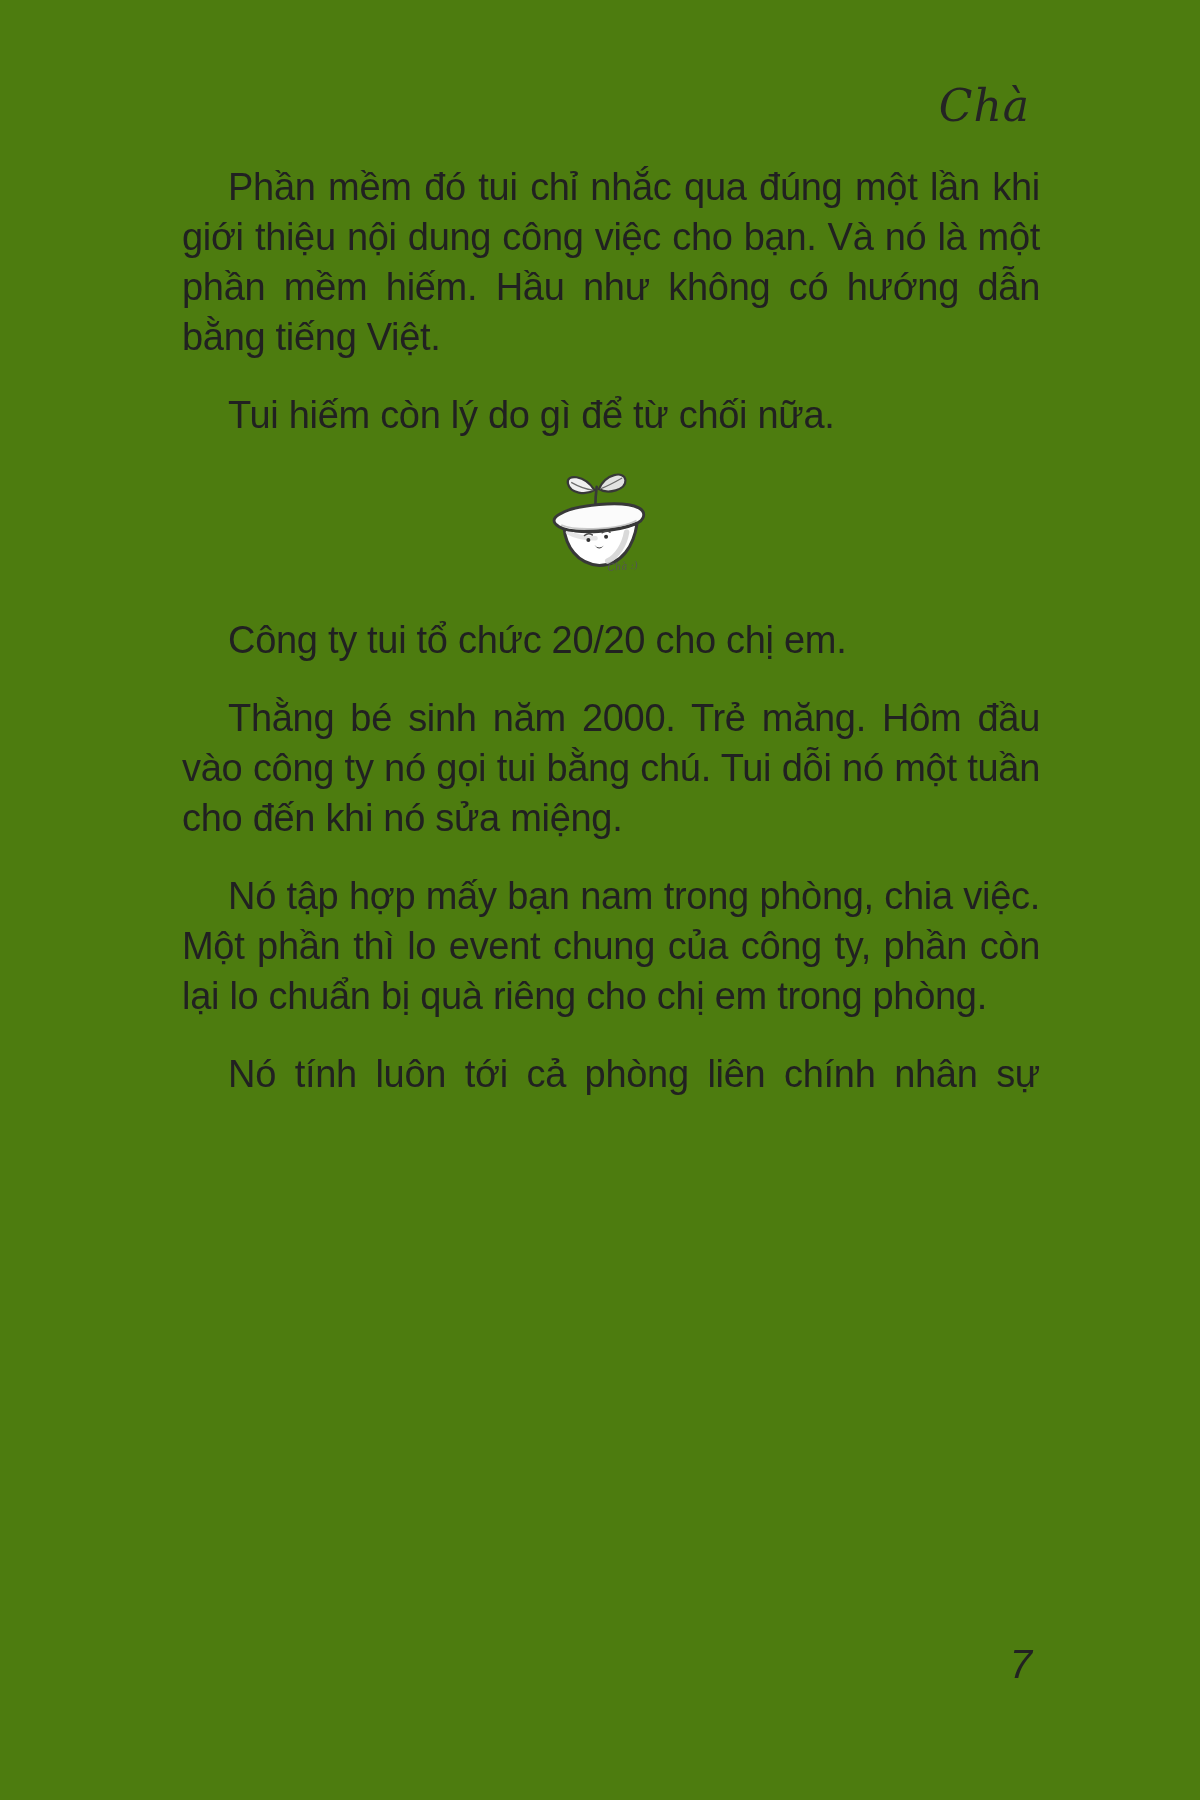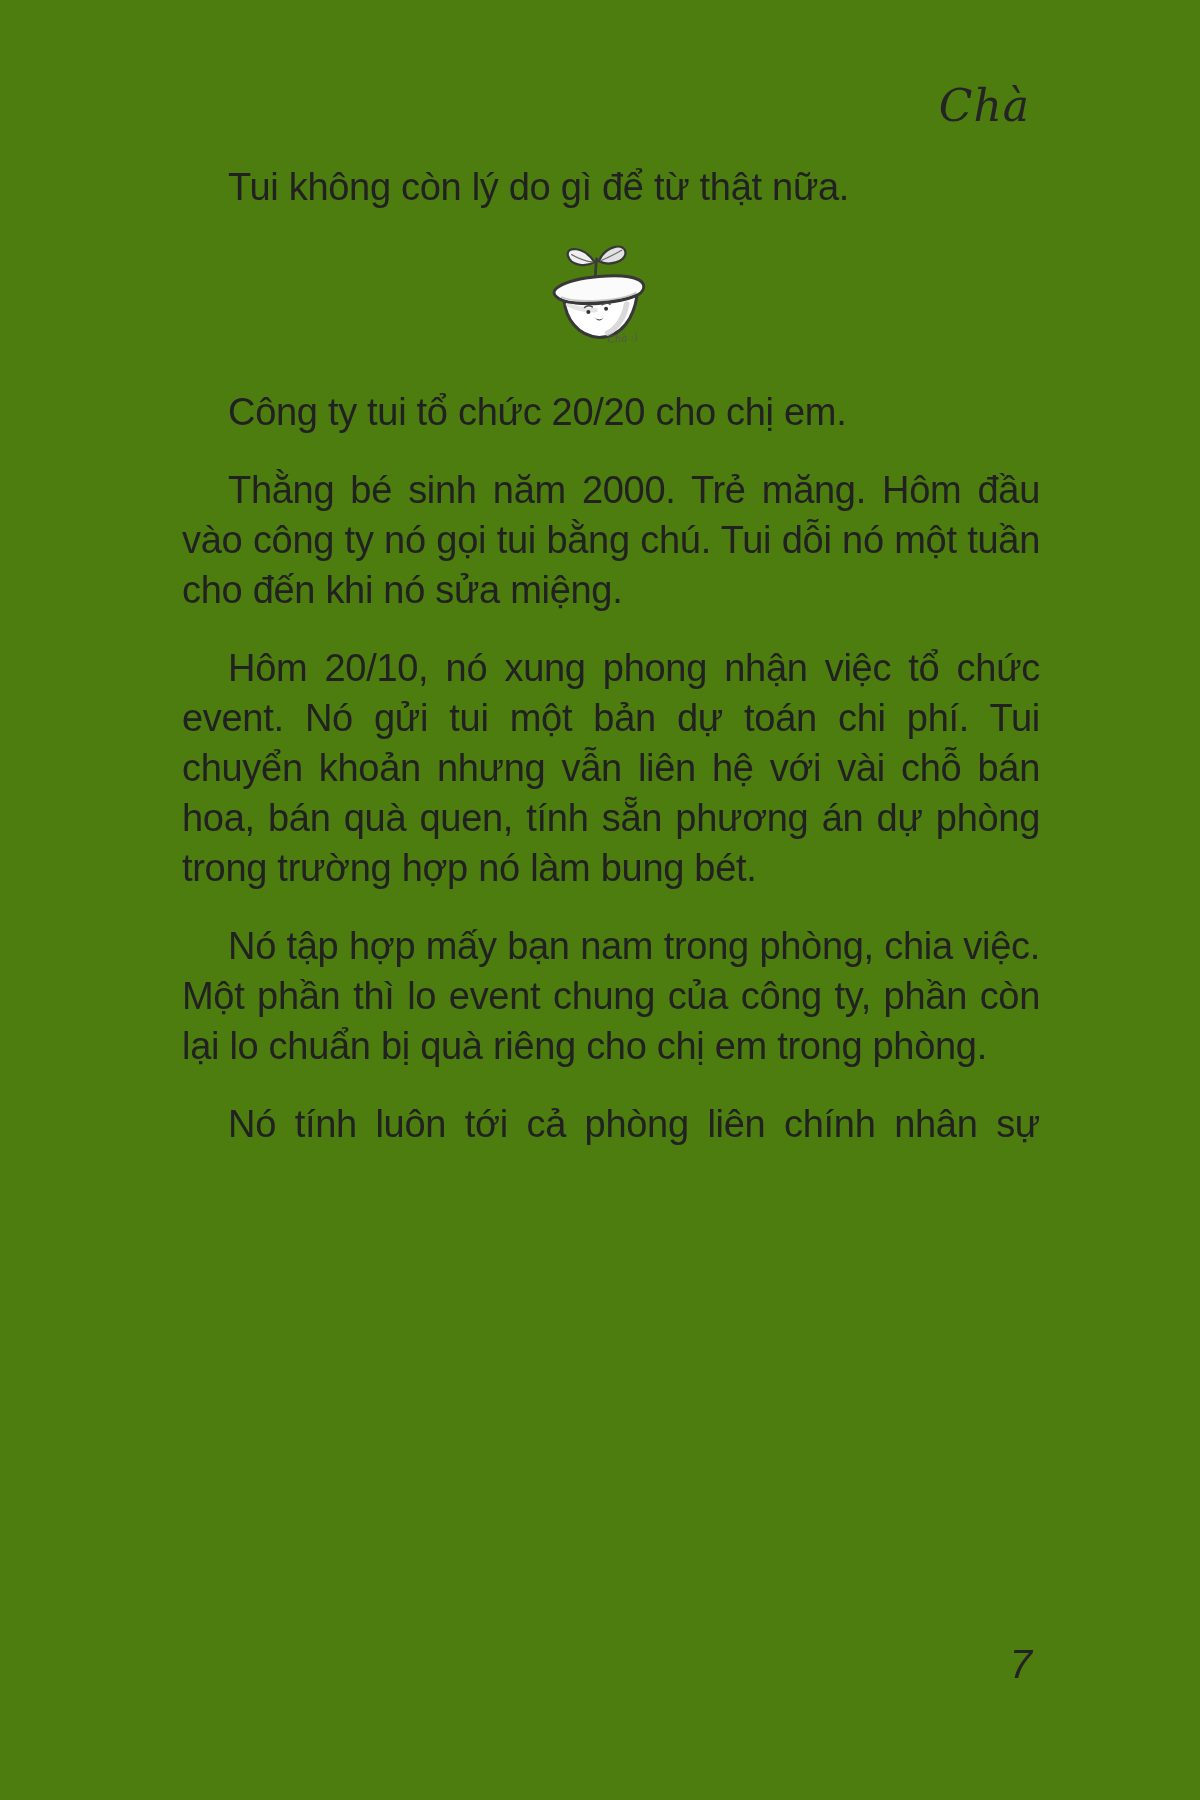--- a/index.html
+++ b/index.html
@@ -58,21 +58,22 @@
 </style>
 </head>
 <body>
 
 <div class="page">
 
   <div class="running-header">Chà</div>
 
   <main class="content">
 
-    <p class="para">Tui không còn lý do gì để từ thật nữa.</p>
+    <p class="para">Phần mềm đó tui chỉ nhắc qua đúng một lần khi giới thiệu nội dung công việc cho bạn. Và nó là một phần mềm hiếm. Hầu như không có hướng dẫn bằng tiếng Việt.</p>
+    <p class="para">Tui hiếm còn lý do gì để từ chối nữa.</p>
 
     <figure class="illustration">
       <svg viewBox="0 0 112 98" xmlns="http://www.w3.org/2000/svg">
 
         <path d="M53 17 C52 25, 51.5 31, 52 39" fill="none" stroke="#383838" stroke-width="2.4" stroke-linecap="round"></path>
 
         <path d="M51 20 C42 6, 25 5, 27 14 C29 23, 43 25, 51 20 Z" fill="#f0f0f0" stroke="#383838" stroke-width="2"></path>
         <path d="M30 13 C37 17, 45 19.5, 50 20" fill="none" stroke="#6e6e6e" stroke-width="1.1"></path>
 
         <path d="M55 19 C61 5, 78 2, 79 11 C79.5 20, 63 24, 55 19 Z" fill="#e2e2e2" stroke="#383838" stroke-width="2"></path>
@@ -94,21 +95,20 @@
         <circle cx="45.5" cy="65" r="1.8" fill="#333333"></circle>
         <circle cx="61.5" cy="62" r="1.8" fill="#333333"></circle>
         <path d="M51 69.5 q4 6 8.5 0.5 q-4.5 4 -8.5 -0.5 Z" fill="#3a3a3a"></path>
 
         <text x="63" y="93" font-size="9" fill="#555555" font-style="italic" font-family="DejaVu Serif, serif" transform="rotate(-5 63 93)">Chà :)</text>
       </svg>
     </figure>
 
     <p class="para">Công ty tui tổ chức 20/20 cho chị em.</p>
     <p class="para">Thằng bé sinh năm 2000. Trẻ măng. Hôm đầu vào công ty nó gọi tui bằng chú. Tui dỗi nó một tuần cho đến khi nó sửa miệng.</p>
-    <p class="para">Hôm 20/10, nó xung phong nhận việc tổ chức event. Nó gửi tui một bản dự toán chi phí. Tui chuyển khoản nhưng vẫn liên hệ với vài chỗ bán hoa, bán quà quen, tính sẵn phương án dự phòng trong trường hợp nó làm bung bét.</p>
     <p class="para">Nó tập hợp mấy bạn nam trong phòng, chia việc. Một phần thì lo event chung của công ty, phần còn lại lo chuẩn bị quà riêng cho chị em trong phòng.</p>
     <p class="para justify-last">Nó tính luôn tới cả phòng liên chính nhân sự</p>
 
   </main>
 
   <div class="page-number">7</div>
 
 </div>
 
 </body></html>

